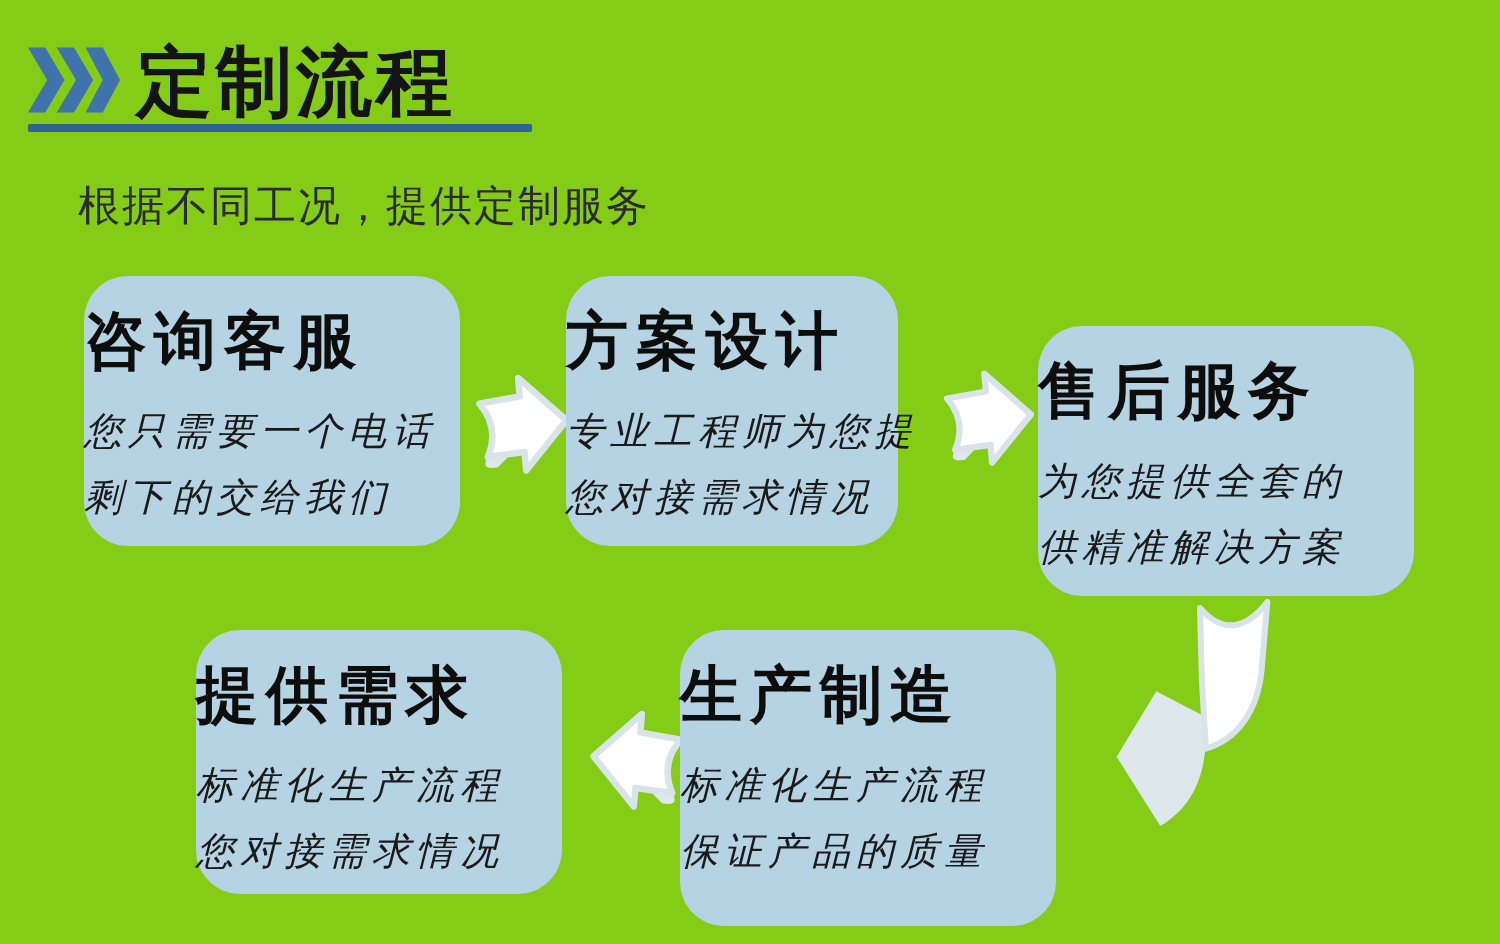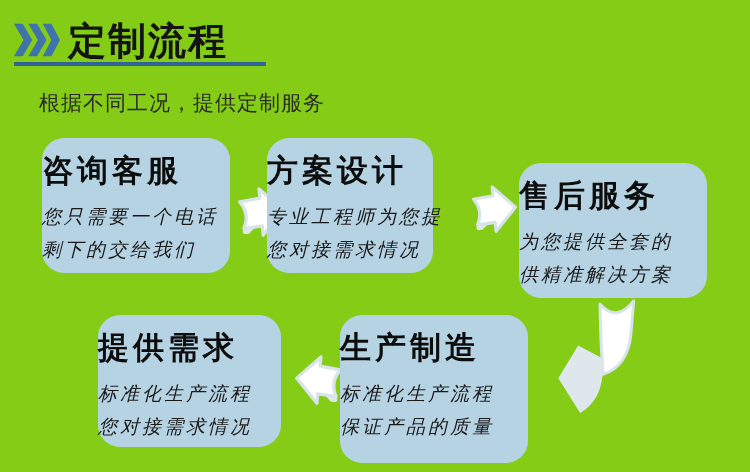--- a/index.html
+++ b/index.html
@@ -40,21 +40,21 @@
   }
   .step-lines{margin-top:8px;}
   .step-line{
     height:33px;line-height:33px;
     font-size:19px;color:#1a1a1a;letter-spacing:3px;
     font-family:"DejaVu Serif", serif;
     font-style:italic;
     white-space:nowrap;
   }
   .box1{left:42px;top:138px;width:188px;height:135px;}
-  .box2{left:267px;top:138px;width:166px;height:135px;}
+  .box2{left:283px;top:138px;width:166px;height:135px;}
   .box3{left:519px;top:138px;width:188px;height:135px;margin-top:25px;}
   .box4{left:98px;top:315px;width:183px;height:132px;}
   .box5{left:340px;top:315px;width:188px;height:148px;}
   
   .arrow{position:absolute;}
   .arrow1{left:236px;top:183px;width:52px;height:58px;transform:rotate(-5deg);}
   .arrow2{left:470px;top:182px;width:50px;height:54px;transform:rotate(-5deg);}
   .arrow3{left:292px;top:352px;width:52px;height:56px;transform:scaleX(-1) rotate(-5deg);}
   .ribbon{left:552px;top:296px;width:90px;height:124px;}
 </style>

